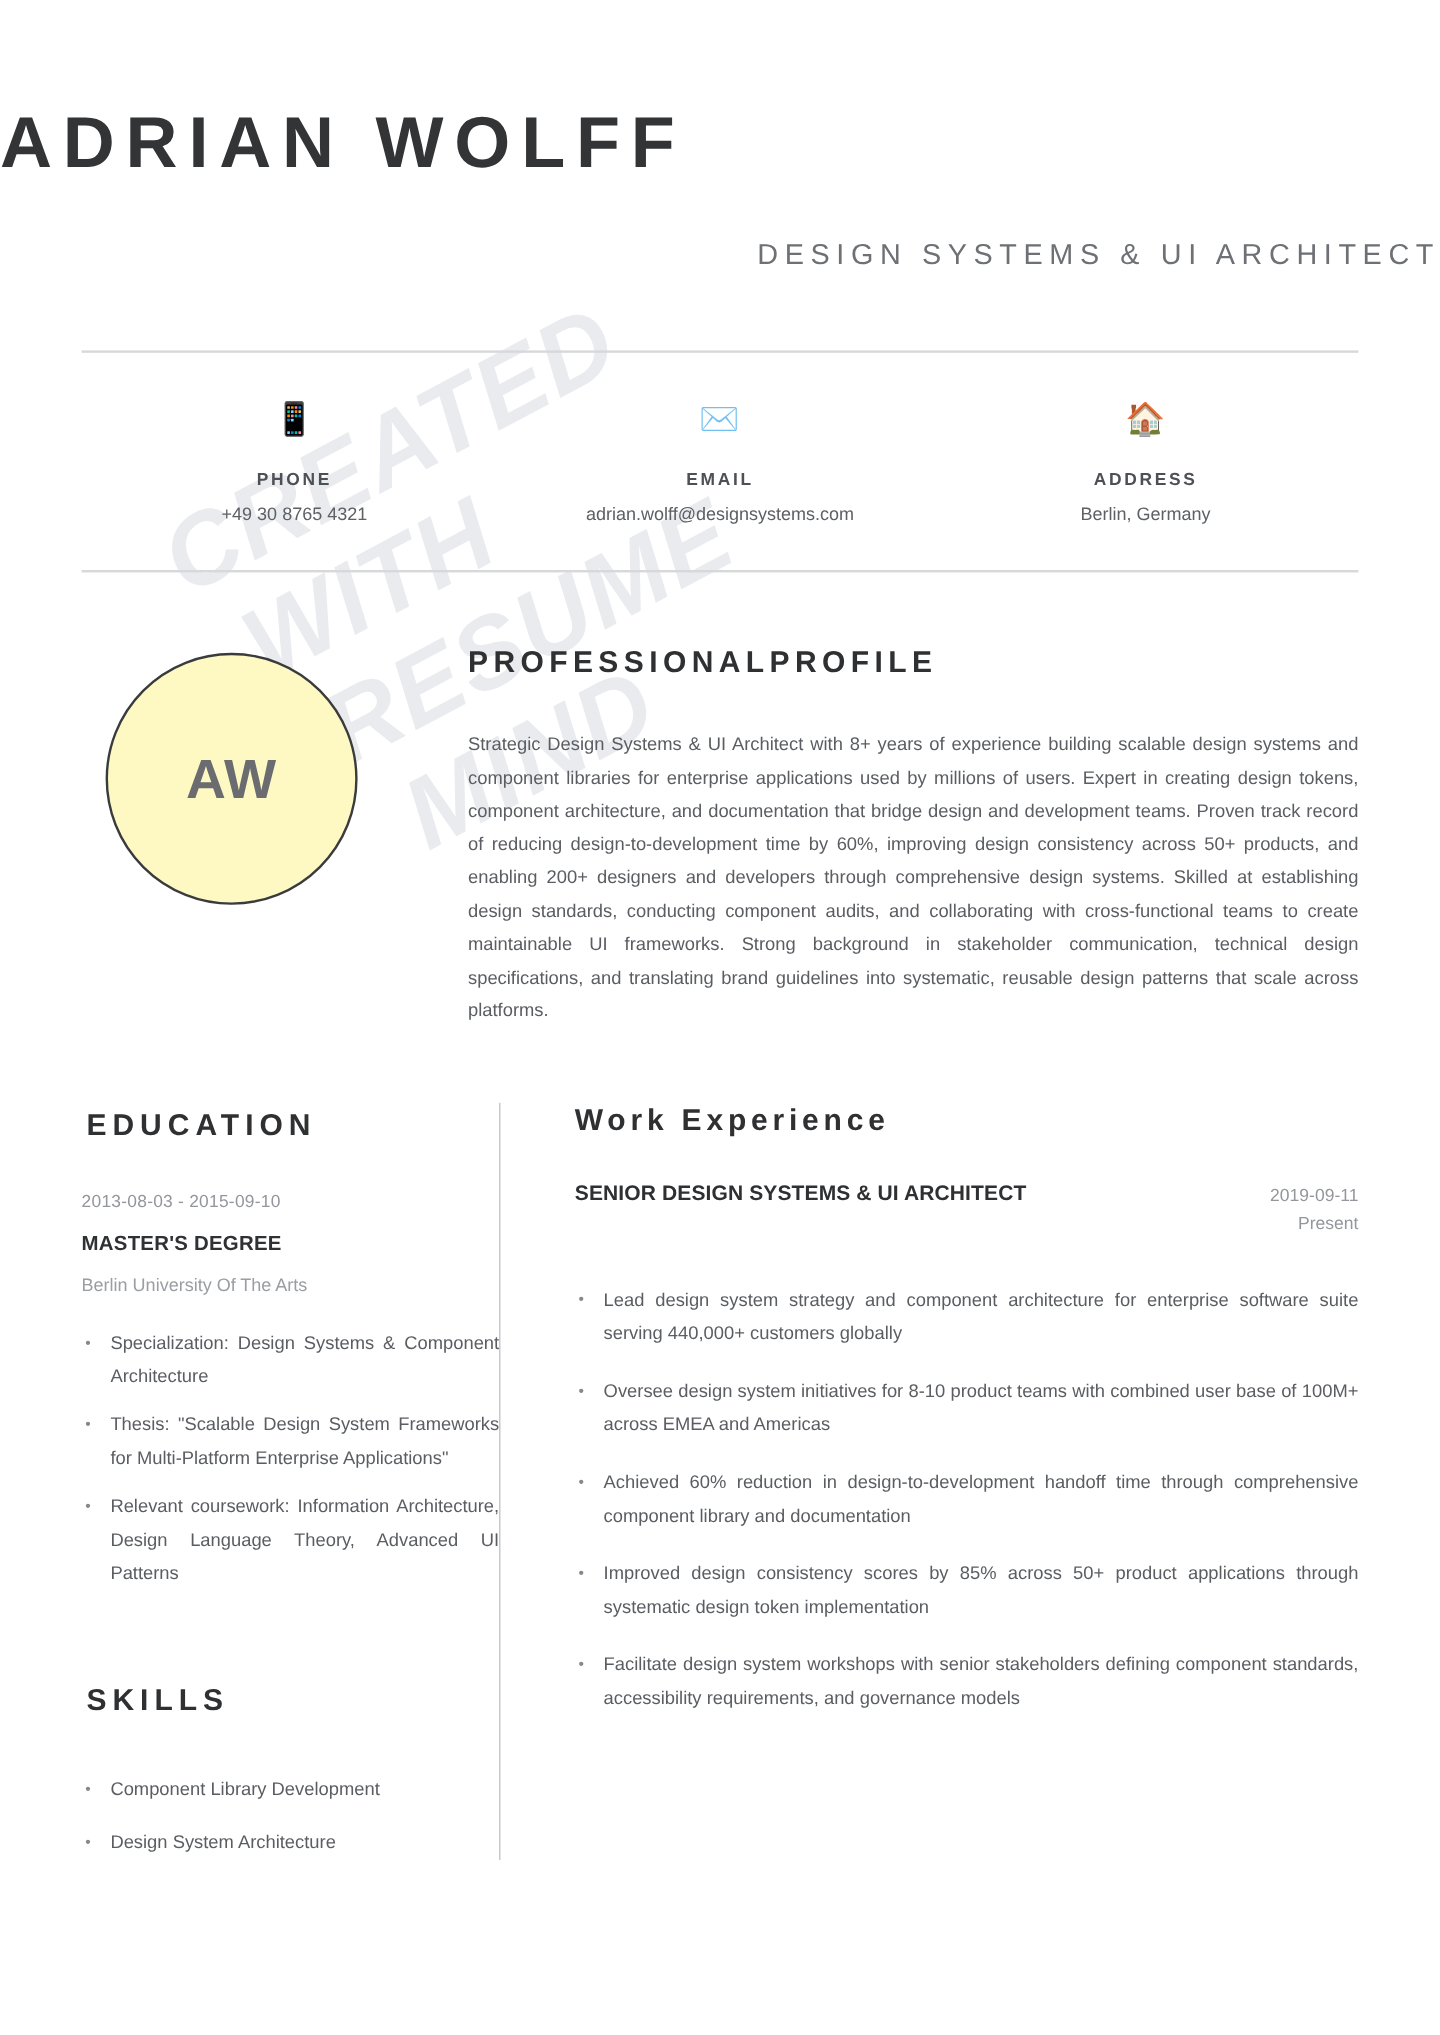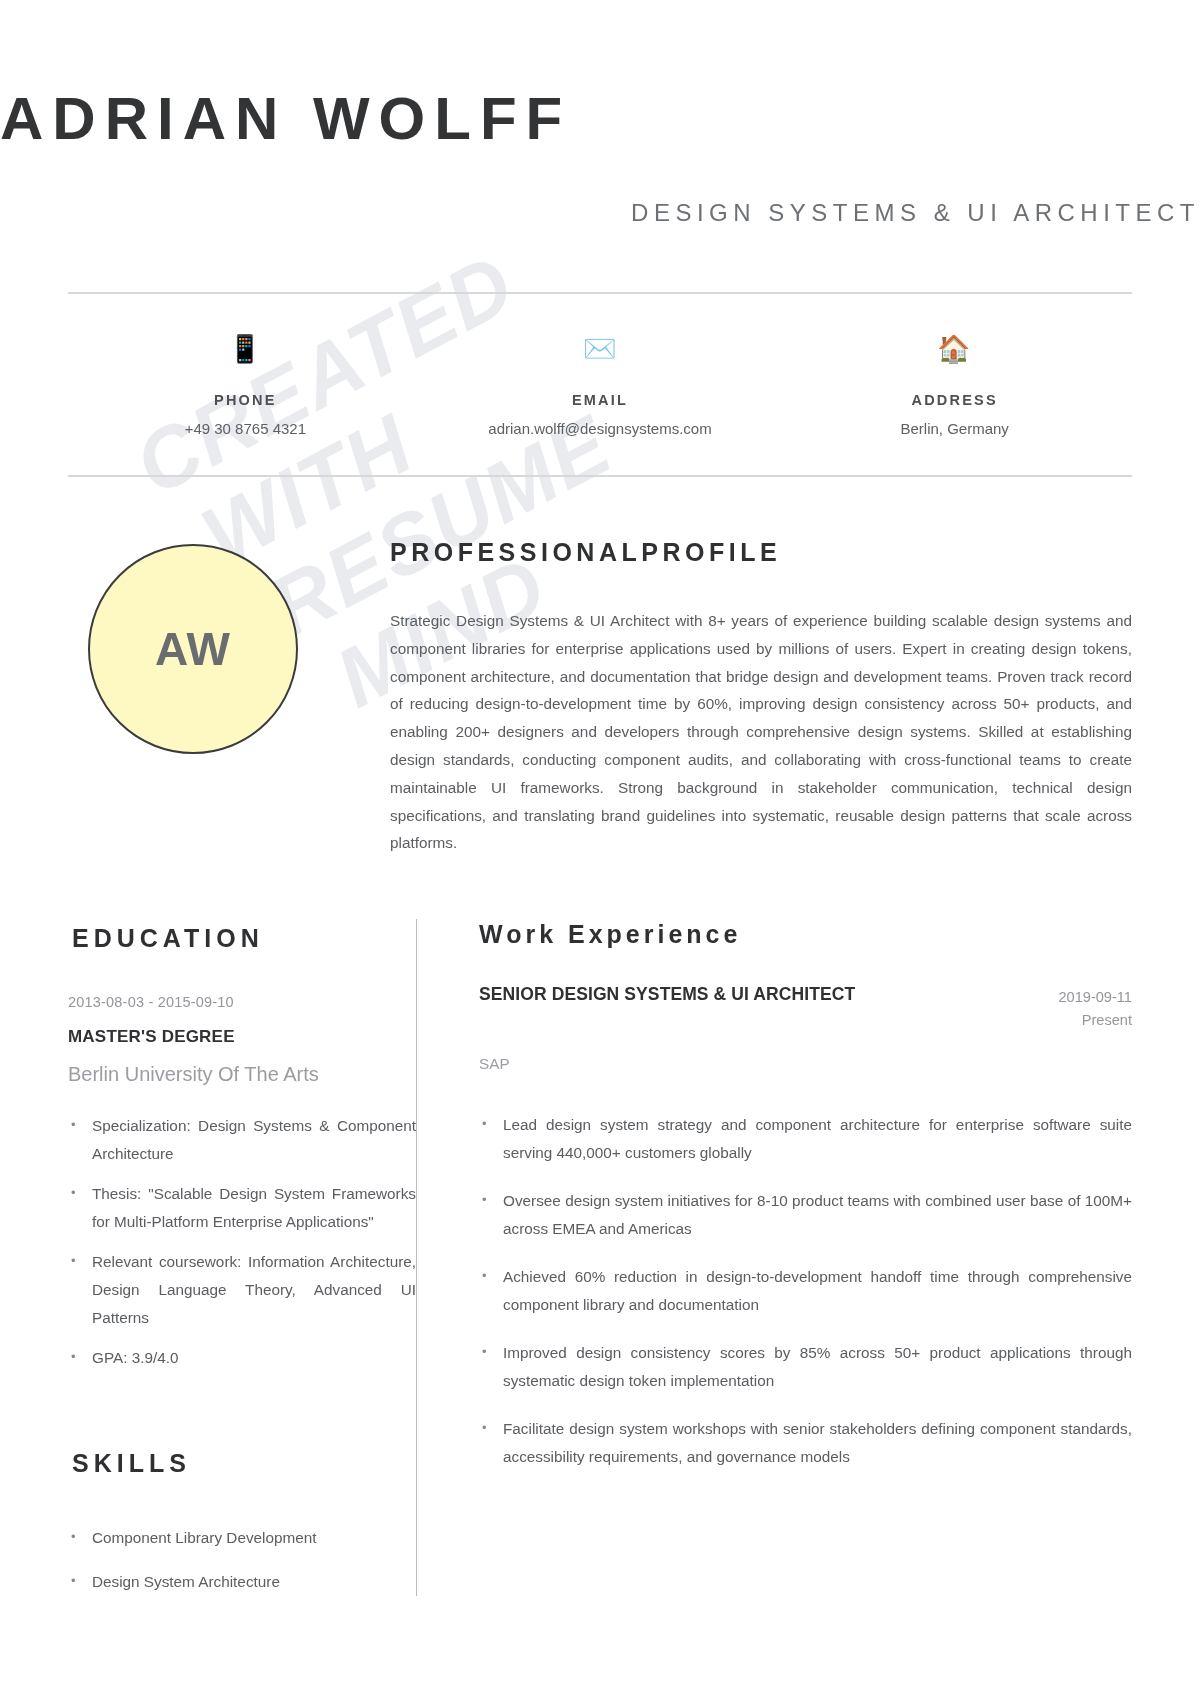--- a/index.html
+++ b/index.html
@@ -206,21 +206,21 @@
   }
   .edu-degree {
     padding-top: 17px;
     font-size: 17px;
     font-weight: 700;
     color: #303134;
     letter-spacing: .2px;
   }
   .edu-school {
     padding-top: 16px;
-    font-size: 20px;
+    font-size: 15px;
     color: #9a9da2;
   }
 
   ul.bullets {
     list-style: none;
     margin: 0;
     padding: 14px 0 0 0;
   }
   ul.bullets li {
     position: relative;
@@ -353,21 +353,20 @@
         <h2 class="section-title">EDUCATION</h2>
 
         <div class="edu-entry">
           <div class="edu-date">2013-08-03 - 2015-09-10</div>
           <div class="edu-degree">MASTER'S DEGREE</div>
           <div class="edu-school">Berlin University Of The Arts</div>
           <ul class="bullets left">
             <li>Specialization: Design Systems &amp; Component Architecture</li>
             <li>Thesis: "Scalable Design System Frameworks for Multi-Platform Enterprise Applications"</li>
             <li>Relevant coursework: Information Architecture, Design Language Theory, Advanced UI Patterns</li>
-            <li>GPA: 3.9/4.0</li>
           </ul>
         </div>
 
         <div class="skills-block">
           <h2 class="section-title">SKILLS</h2>
           <ul class="skills">
             <li>Component Library Development</li>
             <li>Design System Architecture</li>
           </ul>
         </div>
@@ -381,21 +380,20 @@
         <h2 class="section-title-mixed">Work Experience</h2>
 
         <div class="job">
           <div class="job-head">
             <div class="job-role">SENIOR DESIGN SYSTEMS &amp; UI ARCHITECT</div>
             <div class="job-dates">
               <div>2019-09-11</div>
               <div>Present</div>
             </div>
           </div>
-          <div class="job-company">SAP</div>
           <ul class="bullets job-bullets">
             <li>Lead design system strategy and component architecture for enterprise software suite serving 440,000+ customers globally</li>
             <li>Oversee design system initiatives for 8-10 product teams with combined user base of 100M+ across EMEA and Americas</li>
             <li>Achieved 60% reduction in design-to-development handoff time through comprehensive component library and documentation</li>
             <li>Improved design consistency scores by 85% across 50+ product applications through systematic design token implementation</li>
             <li>Facilitate design system workshops with senior stakeholders defining component standards, accessibility requirements, and governance models</li>
           </ul>
         </div>
 
       </div>

